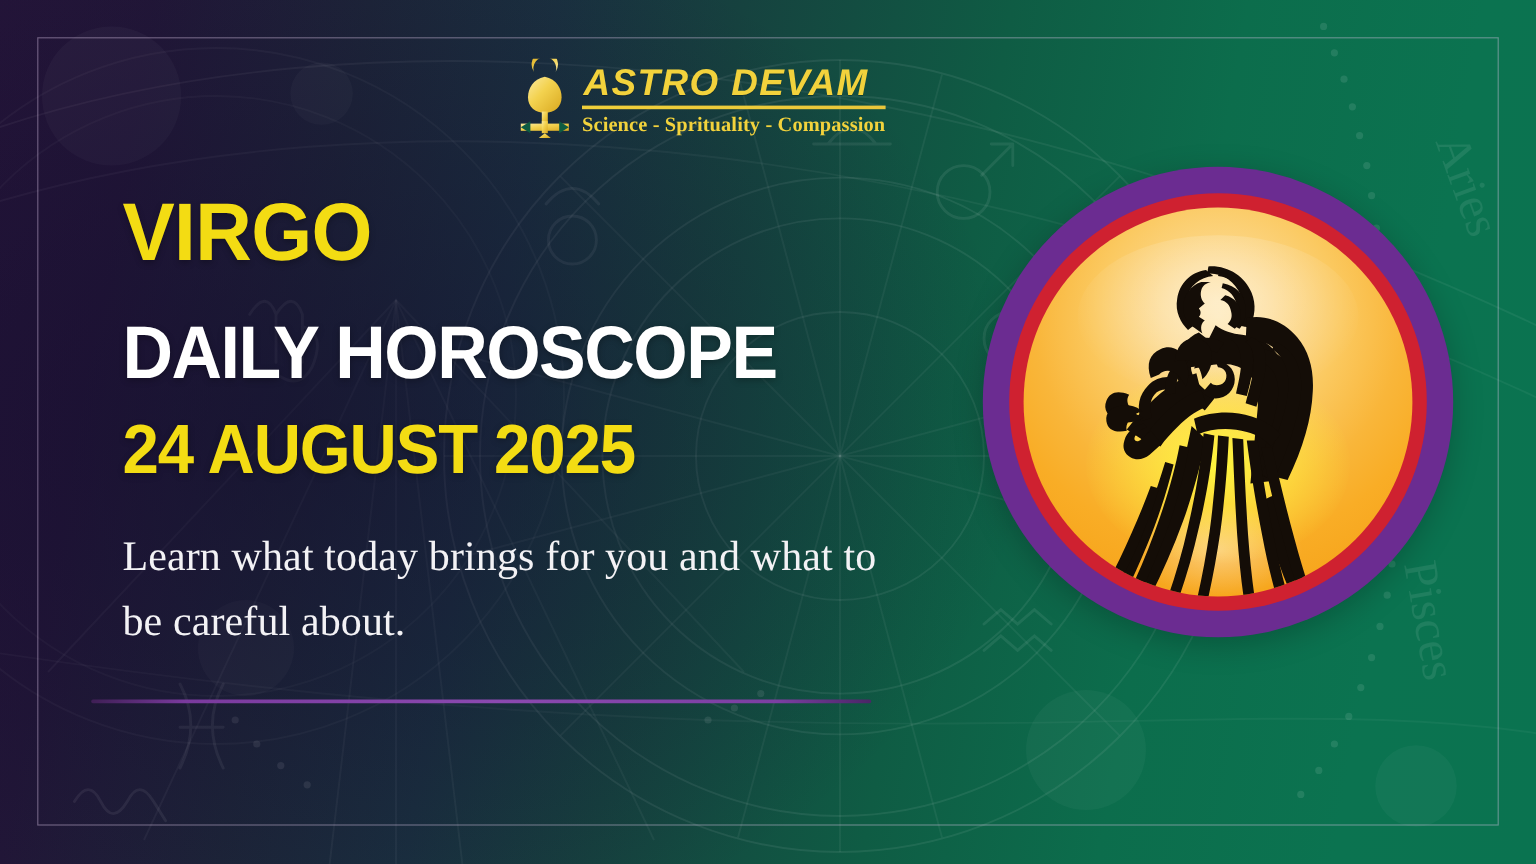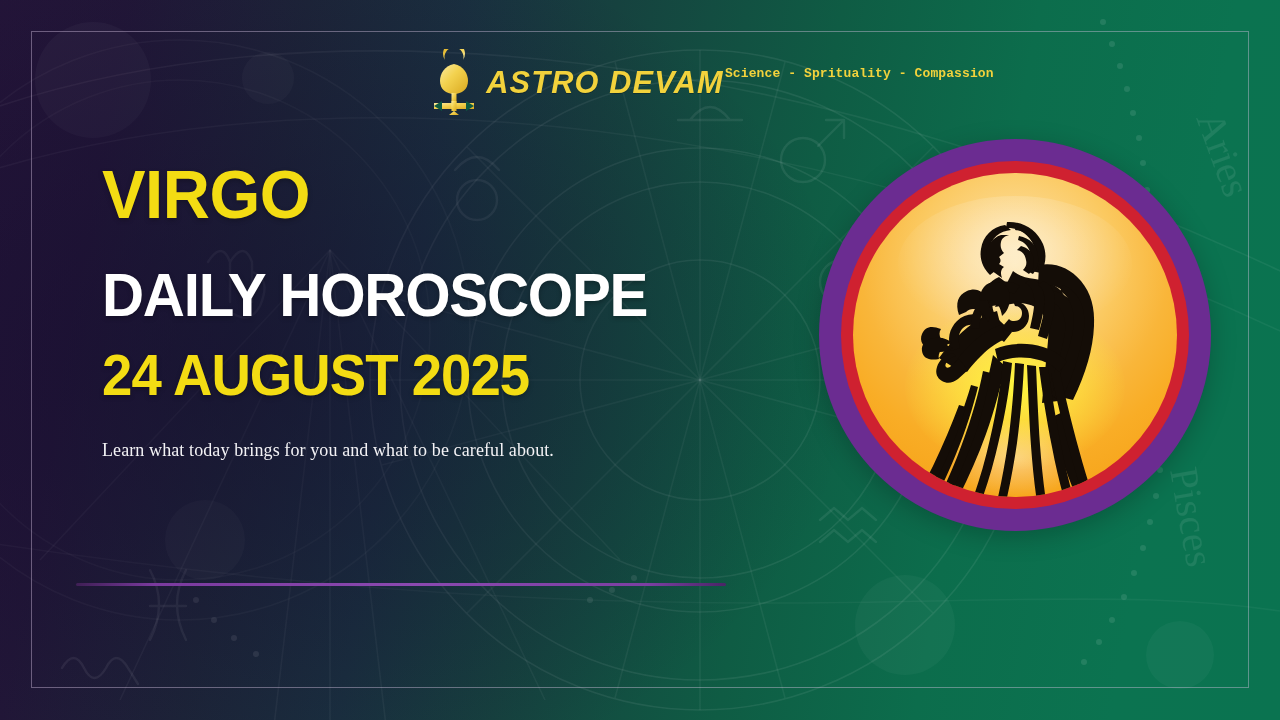--- a/index.html
+++ b/index.html
@@ -53,42 +53,42 @@
   
   .logo{
     position:absolute;
     left:432px; top:48px;
     height:68px;
     display:flex;
     align-items:center;
     gap:9px;
   }
   .logo-mark{ width:44px; height:66px; position:relative; }
-  .logo-text{ display:flex; flex-direction:row; line-height:1; }
+  .logo-text{ display:flex; flex-direction:column; line-height:1; }
   .logo-title{
     font-family:"Liberation Sans", sans-serif;
     font-weight:700;
     font-style:italic;
     font-size:31px;
     letter-spacing:1.2px;
     color:#f2d23c;
     white-space:nowrap;
     transform:scaleX(.99);
     text-shadow:0 1px 0 rgba(0,0,0,.25);
   }
   .logo-rule{
     height:3px;
     background:linear-gradient(90deg,#f0cf3a,#e9c63a);
     margin:4px 0 4px 0;
     width:100%;
   }
   .logo-tagline{
-    font-family:Liberation Mono, monospace;
+    font-family:Liberation Serif, serif;
     font-weight:700;
-    font-size:13px;
+    font-size:17px;
     letter-spacing:.1px;
     color:#f2d23c;
     white-space:nowrap;
   }
 
   
   .copy{
     position:absolute;
     left:102px; top:160px;
     width:740px;
@@ -126,21 +126,21 @@
     letter-spacing:-1px;
     color:#f3dc13;
     transform:scaleX(.94);
     transform-origin:left center;
     white-space:nowrap;
     text-shadow:0 2px 6px rgba(0,0,0,.28);
   }
   .subtitle{
     margin-top:33px;
     font-family:"Liberation Serif", serif;
-    font-size:18px;
+    font-size:35px;
     line-height:1.53;
     color:#f3f2f5;
     max-width:640px;
     letter-spacing:.1px;
   }
   .divider{
     position:absolute;
     left:76px; top:583px;
     width:650px; height:3px;
     background:linear-gradient(90deg,#3f1f55 0%,#7a3a9e 12%,#8b49b0 52%,#7b3fa2 88%,#4a2566 100%);

